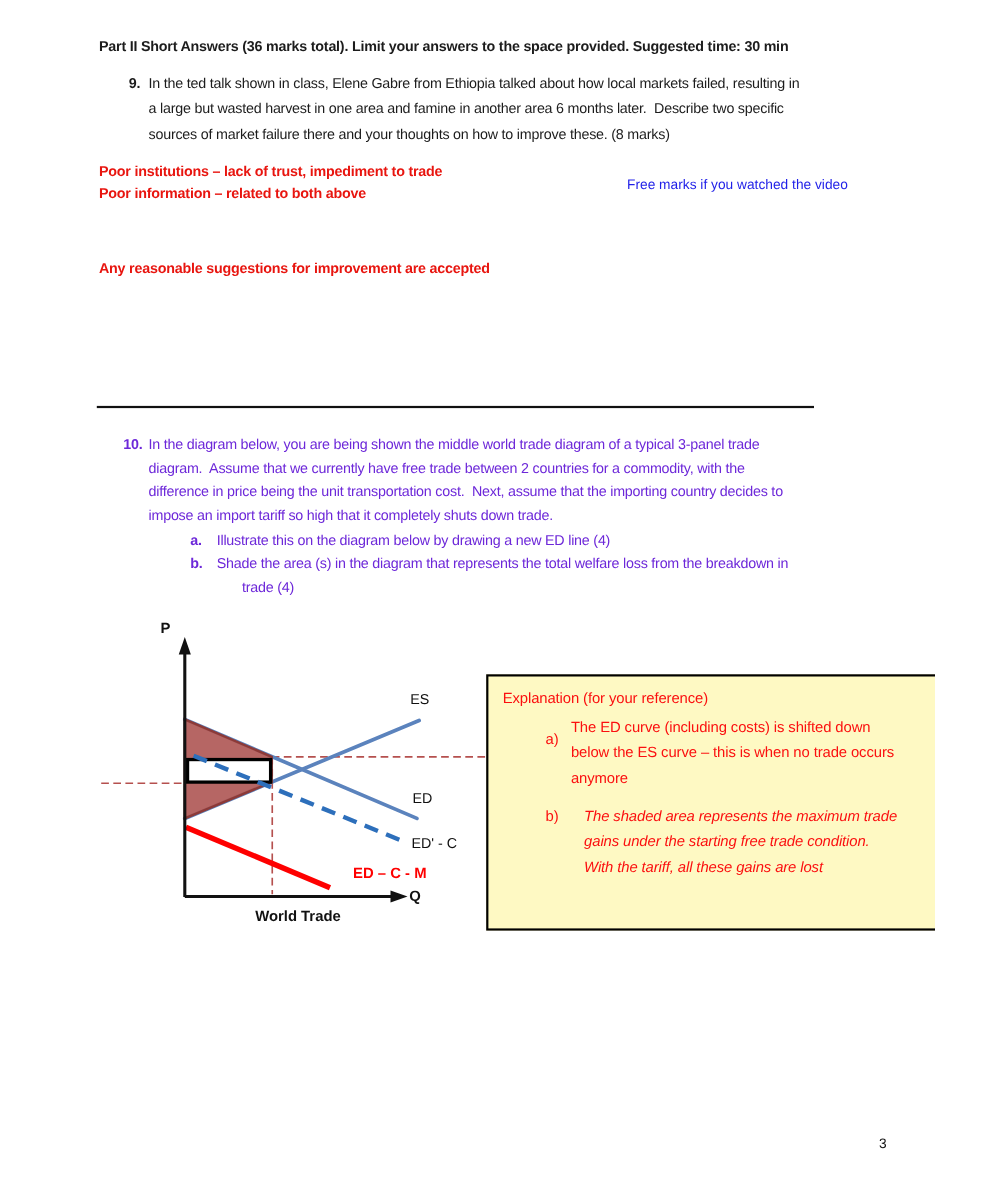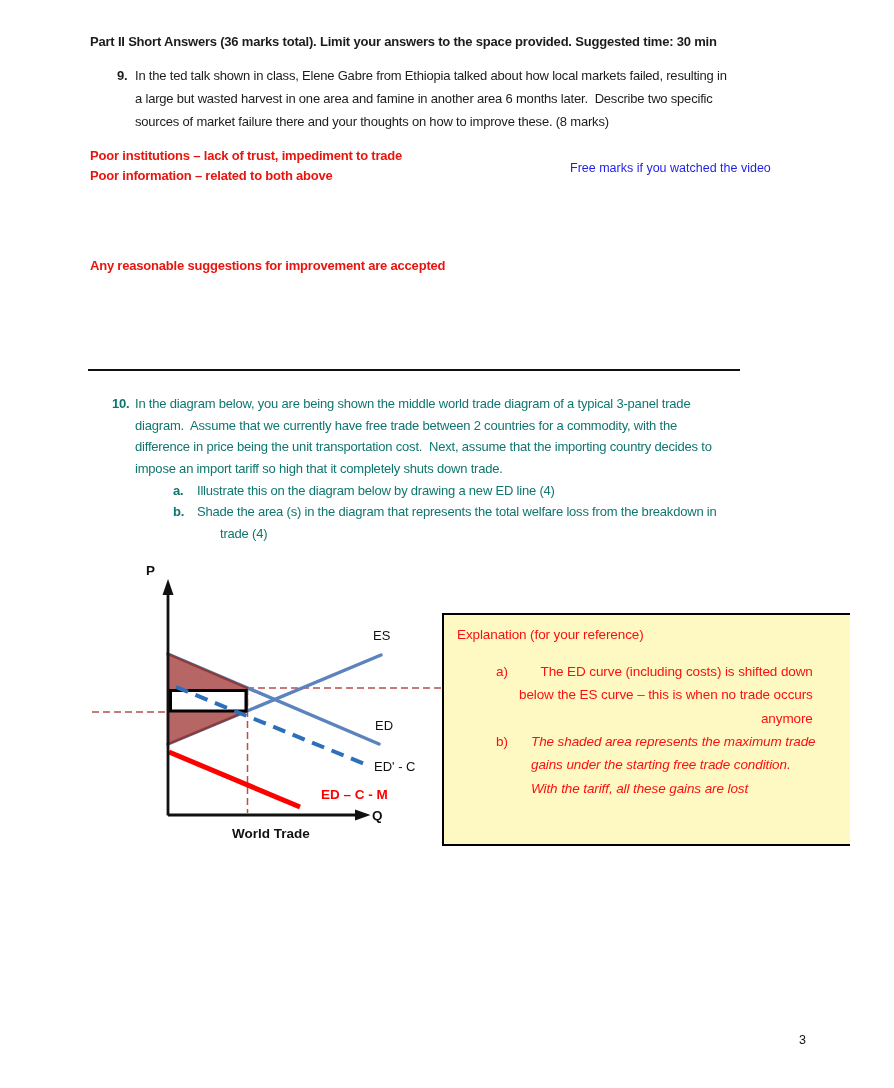--- a/index.html
+++ b/index.html
@@ -3,21 +3,21 @@
 <meta charset="utf-8">
 <style>
   html,body{margin:0;padding:0;background:#ffffff;}
   #page{position:relative;width:850px;height:1088px;background:#ffffff;overflow:hidden;
         font-family:"Liberation Sans",sans-serif;color:#1a1a1a;}
   .abs{position:absolute;}
   .b{font-weight:bold;}
   .line{white-space:pre;}
   
   .doc{font-size:13px;letter-spacing:-0.2px;line-height:23px;color:#1c1c1c;}
-  .doc10{font-size:13px;letter-spacing:-0.2px;line-height:21.5px;color:#0f766e;}
+  .doc10{font-size:13px;letter-spacing:-0.2px;line-height:21.5px;color:#6d28d9;}
   
   .red-ans{font-size:13px;font-weight:bold;letter-spacing:-0.2px;line-height:20px;color:#e8150f;}
   
   .blue-note{font-size:12.5px;letter-spacing:0px;color:#1f1fe8;}
   
   .rule{height:2px;background:#111111;}
   
   #exp-box{border:2.5px solid #000000;background:#fef9c3;}
   .exp-text{font-size:13.5px;letter-spacing:-0.1px;line-height:23.3px;color:#fb0f0f;}
   .pagenum{font-size:12.5px;color:#111111;}
@@ -34,21 +34,21 @@
   <div class="abs doc" style="left:135px;top:64px;">
     <div class="line">In the ted talk shown in class, Elene Gabre from Ethiopia talked about how local markets failed, resulting in</div>
     <div class="line">a large but wasted harvest in one area and famine in another area 6 months later.  Describe two specific</div>
     <div class="line">sources of market failure there and your thoughts on how to improve these. (8 marks)</div>
   </div>
 
   <div class="abs red-ans" style="left:90px;top:146px;">
     <div class="line">Poor institutions – lack of trust, impediment to trade</div>
     <div class="line">Poor information – related to both above</div>
   </div>
-  <div class="abs red-ans line" style="left:90px;top:256px;">Any reasonable suggestions for improvement are accepted</div>
+  <div class="abs red-ans line" style="left:90px;top:234px;">Any reasonable suggestions for improvement are accepted</div>
 
   <div class="abs blue-note line" style="left:570px;top:161px;">Free marks if you watched the video</div>
 
   <div class="abs rule" style="left:88px;top:369px;width:652px;"></div>
 
   <div class="abs doc10 b" style="left:112px;top:393px;">10.</div>
   <div class="abs doc10" style="left:135px;top:393px;">
     <div class="line">In the diagram below, you are being shown the middle world trade diagram of a typical 3-panel trade</div>
     <div class="line">diagram.  Assume that we currently have free trade between 2 countries for a commodity, with the</div>
     <div class="line">difference in price being the unit transportation cost.  Next, assume that the importing country decides to</div>
@@ -88,21 +88,21 @@
     <text x="290" y="175" font-size="13" fill="#111111">ED</text>
     <text x="289" y="216" font-size="13" fill="#111111">ED' - C</text>
     <text x="236" y="243.5" font-size="13.5" font-weight="bold" fill="#fe0000">ED – C - M</text>
     <text x="147" y="282.5" font-size="13.5" font-weight="bold" fill="#111111">World Trade</text>
   </svg>
 
   <div id="exp-box" class="abs" style="left:442px;top:613px;width:418px;height:229px;">
     <div class="abs exp-text line" style="left:13px;top:8px;">Explanation (for your reference)</div>
 
     <div class="abs exp-text" style="left:52px;top:45px;">a)</div>
-    <div class="abs exp-text" style="left:75px;top:45px;text-align:right;">
+    <div class="abs exp-text" style="left:75px;top:34px;">
       <div class="line">The ED curve (including costs) is shifted down</div>
       <div class="line">below the ES curve – this is when no trade occurs</div>
       <div class="line">anymore</div>
     </div>
 
     <div class="abs exp-text" style="left:52px;top:115px;">b)</div>
     <div class="abs exp-text" style="left:87px;top:115px;font-style:italic;">
       <div class="line">The shaded area represents the maximum trade</div>
       <div class="line">gains under the starting free trade condition.</div>
       <div class="line">With the tariff, all these gains are lost</div>

